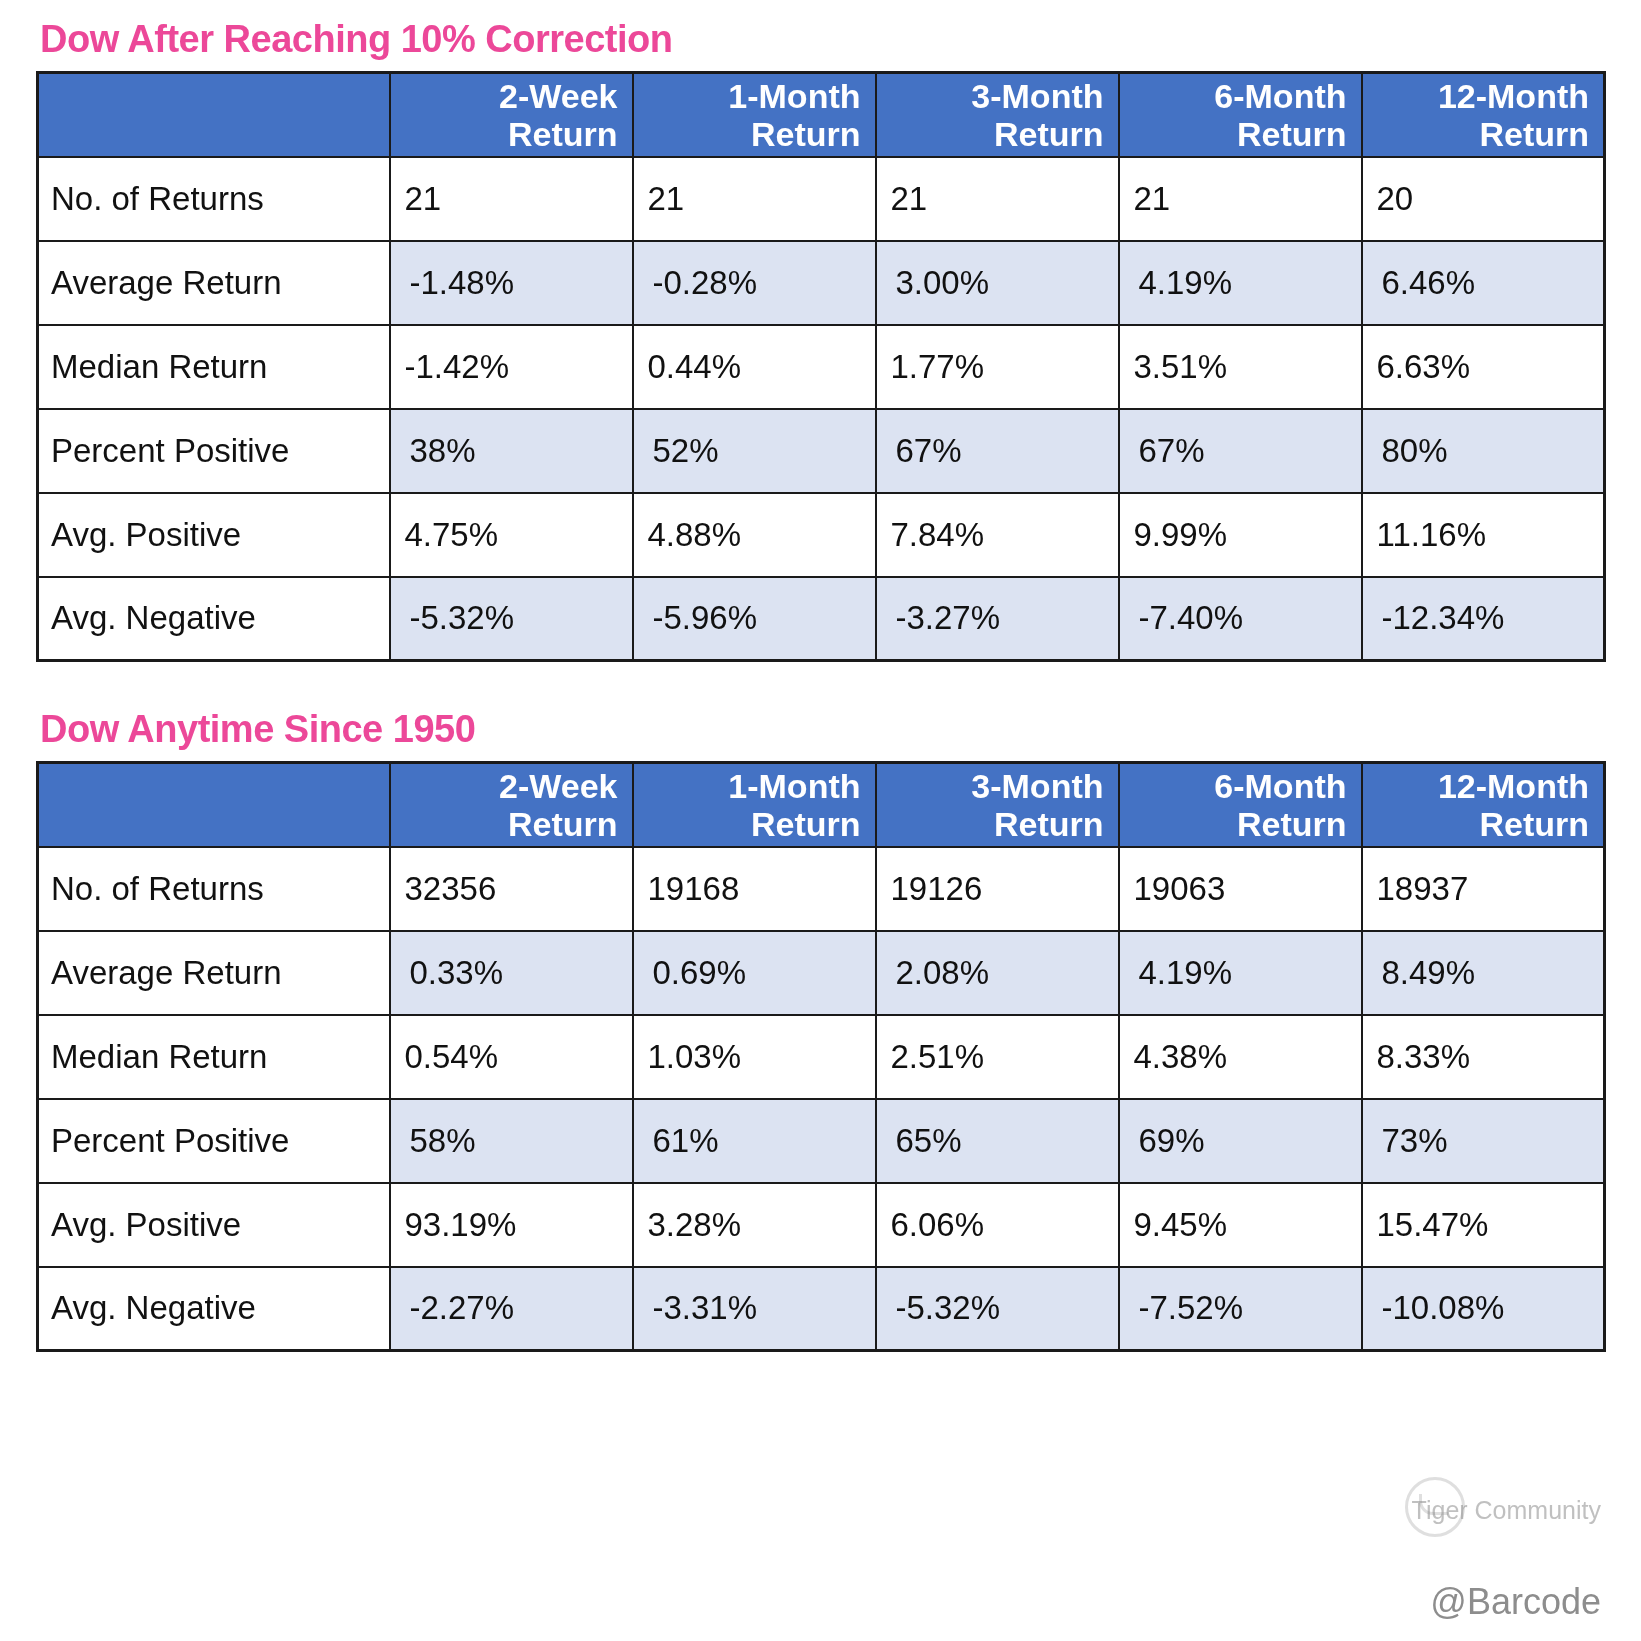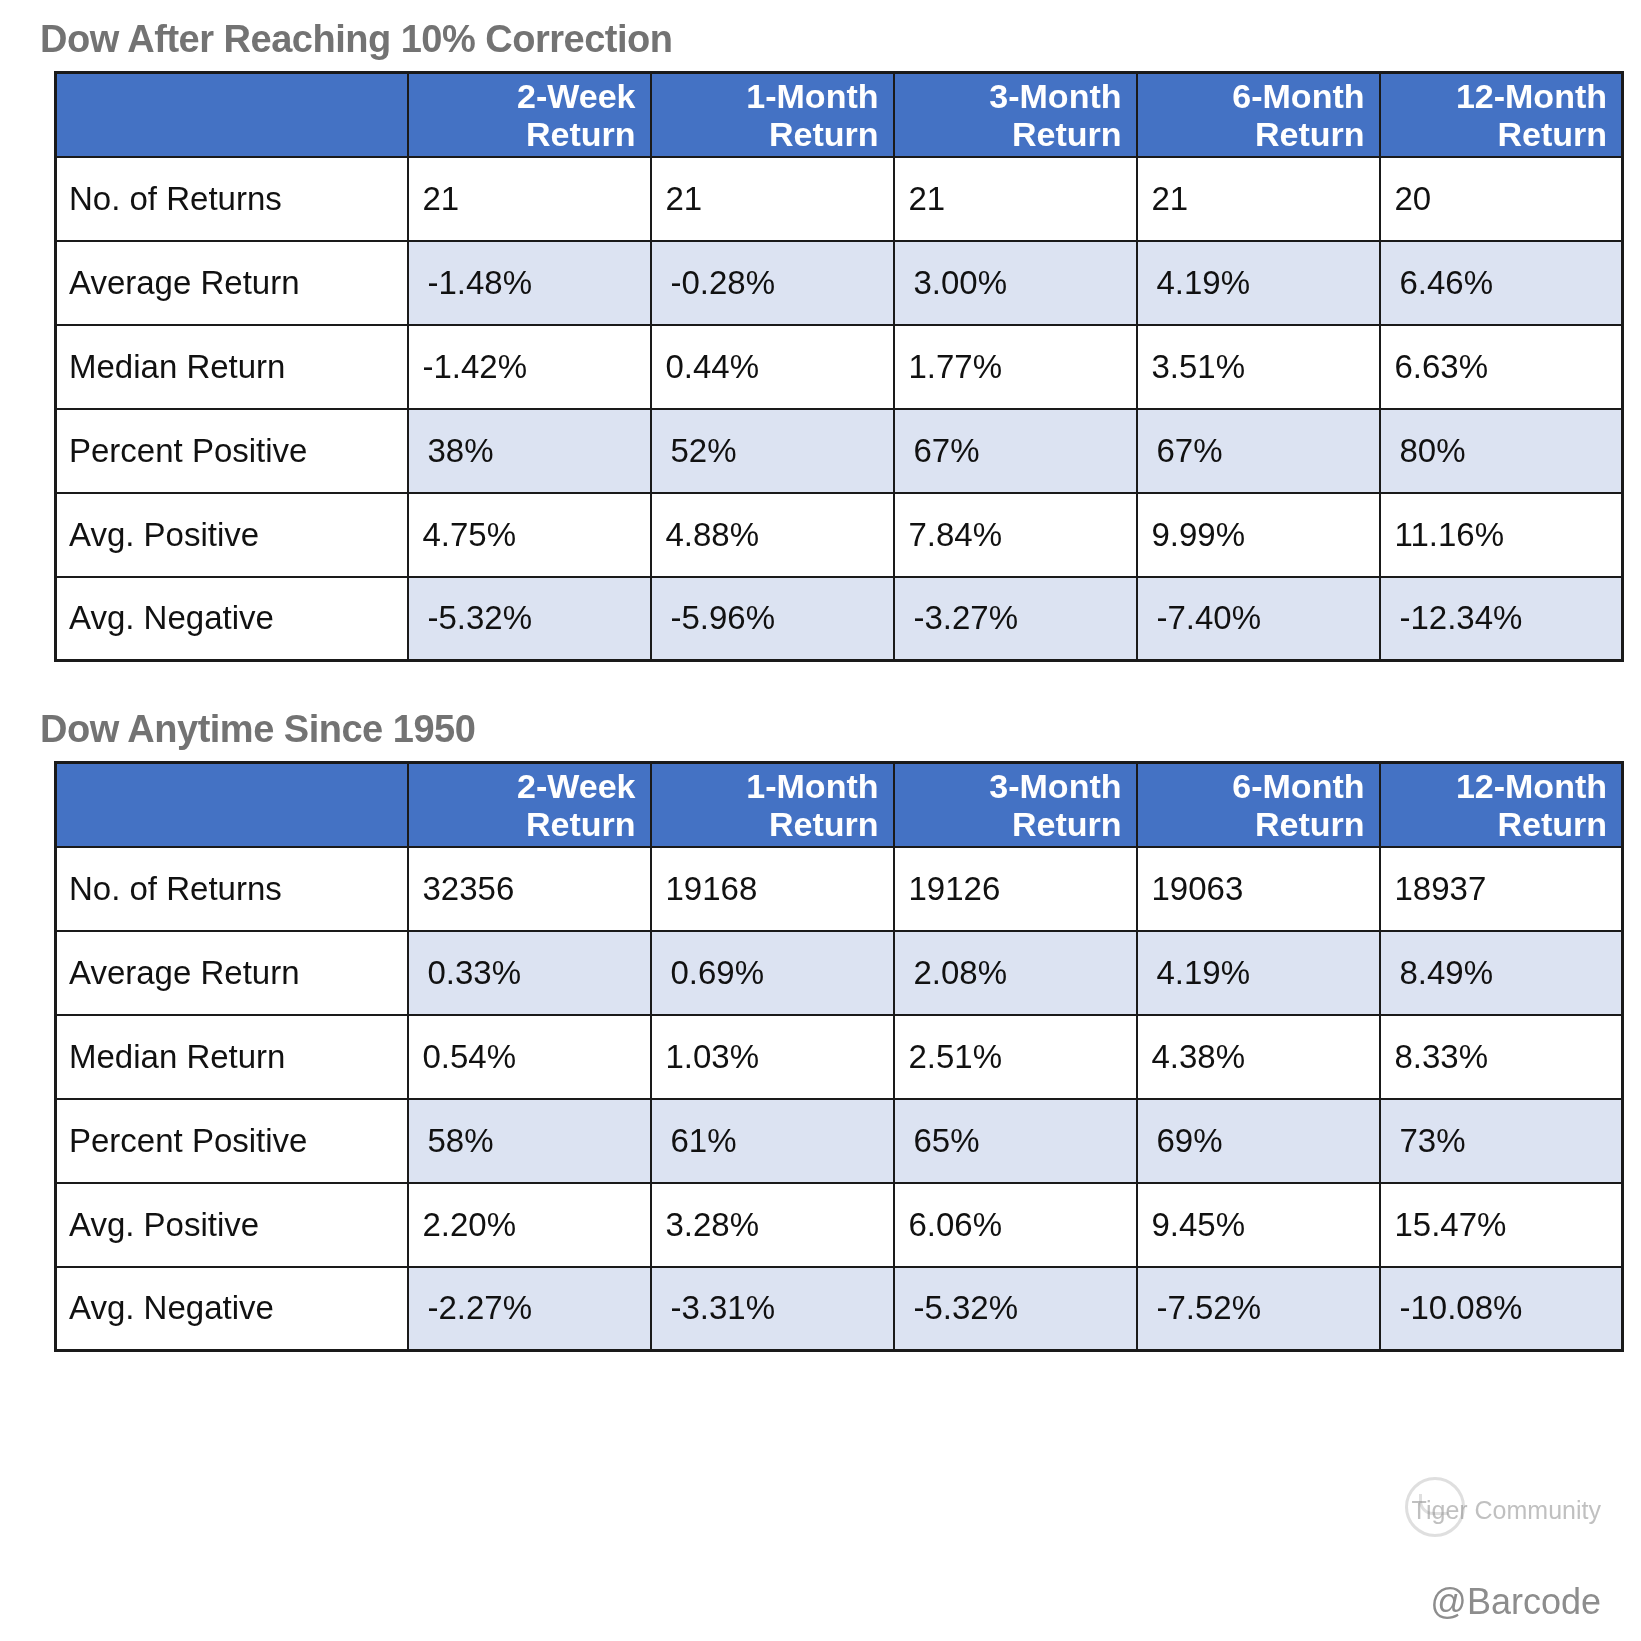--- a/index.html
+++ b/index.html
@@ -19,29 +19,28 @@
     padding: 18px 40px 0 36px;
     box-sizing: border-box;
   }
   .block {
     margin-bottom: 46px;
   }
   .block-title {
     font-size: 38px;
     font-weight: bold;
     letter-spacing: -0.5px;
-    color: #737373;
+    color: #ec4899;
     margin: 0 0 10px 4px;
   }
   table.stats {
     border-collapse: collapse;
     table-layout: fixed;
     width: 1568px;
     border: 3px solid #1a1a1a;
-    margin-left: 18px;
   }
   table.stats col.label-col { width: 352px; }
   table.stats col.data-col  { width: 243px; }
 
   table.stats th, table.stats td {
     border: 2px solid #1a1a1a;
     height: 84px;
     padding: 0 14px;
     box-sizing: border-box;
   }
@@ -273,21 +272,21 @@
         <tr class="alt">
           <td class="rowlabel">Percent Positive</td>
           <td class="val">58%</td>
           <td class="val">61%</td>
           <td class="val">65%</td>
           <td class="val">69%</td>
           <td class="val">73%</td>
         </tr>
         <tr class="plain">
           <td class="rowlabel">Avg. Positive</td>
-          <td class="val">2.20%</td>
+          <td class="val">93.19%</td>
           <td class="val">3.28%</td>
           <td class="val">6.06%</td>
           <td class="val">9.45%</td>
           <td class="val">15.47%</td>
         </tr>
         <tr class="alt">
           <td class="rowlabel">Avg. Negative</td>
           <td class="val">-2.27%</td>
           <td class="val">-3.31%</td>
           <td class="val">-5.32%</td>

